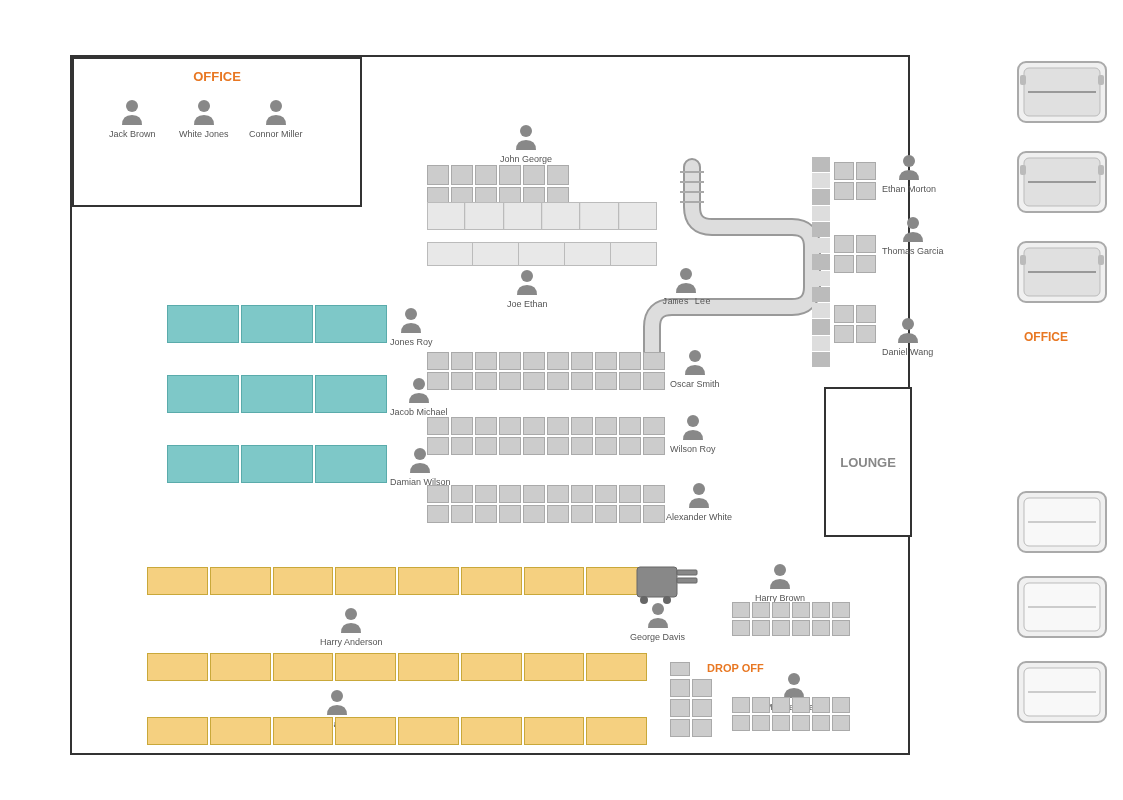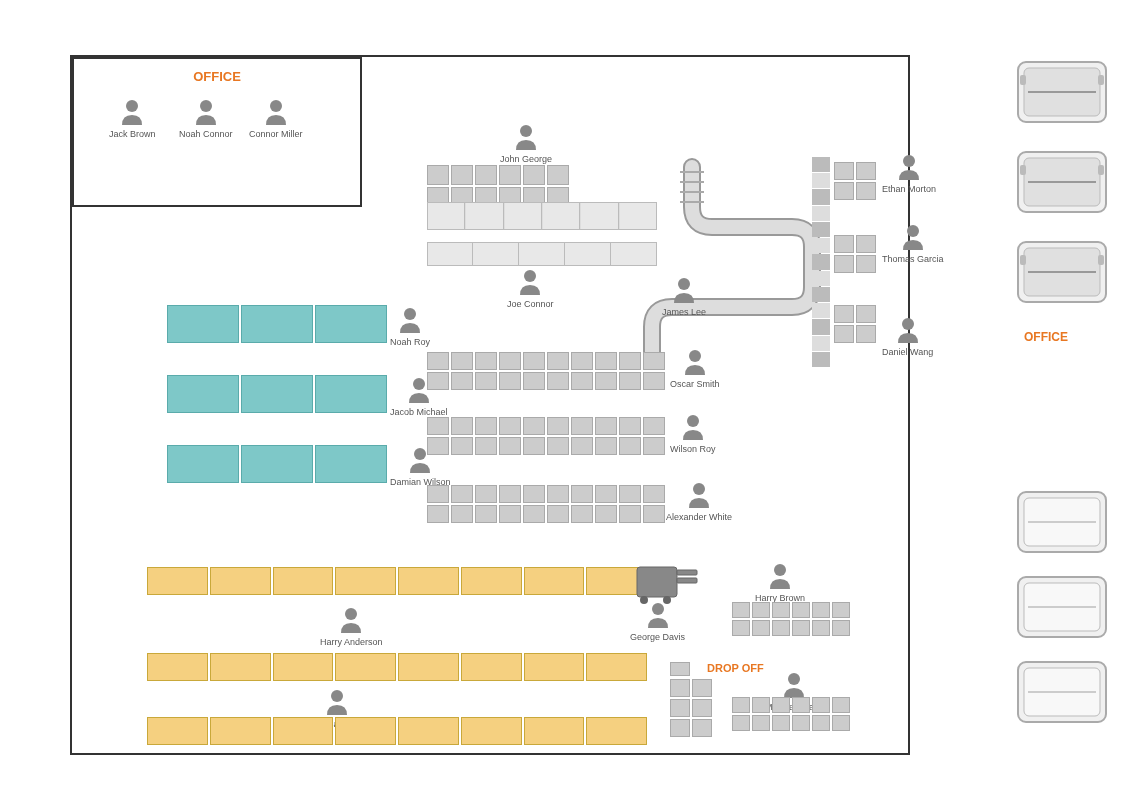--- a/index.html
+++ b/index.html
@@ -75,21 +75,21 @@
           <circle cx="14" cy="9" r="6" fill="#888"></circle>
           <path d="M4 28 Q4 18 14 18 Q24 18 24 28" fill="#888"></path>
         </svg>
         <span class="person-name">Jack Brown</span>
       </div>
       <div class="person" style="left:105px; top:38px;">
         <svg width="28" height="30" viewBox="0 0 28 30">
           <circle cx="14" cy="9" r="6" fill="#888"></circle>
           <path d="M4 28 Q4 18 14 18 Q24 18 24 28" fill="#888"></path>
         </svg>
-        <span class="person-name">Noah Connor</span>
+        <span class="person-name">White Jones</span>
       </div>
       <div class="person" style="left:175px; top:38px;">
         <svg width="28" height="30" viewBox="0 0 28 30">
           <circle cx="14" cy="9" r="6" fill="#888"></circle>
           <path d="M4 28 Q4 18 14 18 Q24 18 24 28" fill="#888"></path>
         </svg>
         <span class="person-name">Connor Miller</span>
       </div>
     </div>
 
@@ -109,21 +109,21 @@
       <div style="flex:1; background:#7ec8c8; border:1px solid #5aabab;"></div>
       <div style="flex:1; background:#7ec8c8; border:1px solid #5aabab;"></div>
       <div style="flex:1; background:#7ec8c8; border:1px solid #5aabab;"></div>
     </div>
 
     <div class="person" style="left:318px; top:248px;">
       <svg width="28" height="30" viewBox="0 0 28 30">
         <circle cx="14" cy="9" r="6" fill="#888"></circle>
         <path d="M4 28 Q4 18 14 18 Q24 18 24 28" fill="#888"></path>
       </svg>
-      <span class="person-name">Noah Roy</span>
+      <span class="person-name">Jones Roy</span>
     </div>
     <div class="person" style="left:318px; top:318px;">
       <svg width="28" height="30" viewBox="0 0 28 30">
         <circle cx="14" cy="9" r="6" fill="#888"></circle>
         <path d="M4 28 Q4 18 14 18 Q24 18 24 28" fill="#888"></path>
       </svg>
       <span class="person-name">Jacob Michael</span>
     </div>
     <div class="person" style="left:318px; top:388px;">
       <svg width="28" height="30" viewBox="0 0 28 30">
@@ -211,21 +211,21 @@
         <div style="background:#ccc; border:1px solid #aaa;"></div>
     </div>
 
     <div class="person" style="left:810px; top:95px;">
       <svg width="28" height="30" viewBox="0 0 28 30">
         <circle cx="14" cy="9" r="6" fill="#888"></circle>
         <path d="M4 28 Q4 18 14 18 Q24 18 24 28" fill="#888"></path>
       </svg>
       <span class="person-name">Ethan Morton</span>
     </div>
-    <div class="person" style="left:810px; top:165px;">
+    <div class="person" style="left:810px; top:157px;">
       <svg width="28" height="30" viewBox="0 0 28 30">
         <circle cx="14" cy="9" r="6" fill="#888"></circle>
         <path d="M4 28 Q4 18 14 18 Q24 18 24 28" fill="#888"></path>
       </svg>
       <span class="person-name">Thomas Garcia</span>
     </div>
     <div class="person" style="left:810px; top:258px;">
       <svg width="28" height="30" viewBox="0 0 28 30">
         <circle cx="14" cy="9" r="6" fill="#888"></circle>
         <path d="M4 28 Q4 18 14 18 Q24 18 24 28" fill="#888"></path>
@@ -239,24 +239,24 @@
         <path d="M4 28 Q4 18 14 18 Q24 18 24 28" fill="#888"></path>
       </svg>
       <span class="person-name">John George</span>
     </div>
 
     <div class="person" style="left:435px; top:210px;">
       <svg width="28" height="30" viewBox="0 0 28 30">
         <circle cx="14" cy="9" r="6" fill="#888"></circle>
         <path d="M4 28 Q4 18 14 18 Q24 18 24 28" fill="#888"></path>
       </svg>
-      <span class="person-name">Joe Connor</span>
-    </div>
-
-    <div class="person" style="left:590px; top:218px;">
+      <span class="person-name">Joe Ethan</span>
+    </div>
+
+    <div class="person" style="left:590px; top:208px;font-family:Liberation Mono, monospace;">
       <svg width="28" height="30" viewBox="0 0 28 30">
         <circle cx="14" cy="9" r="6" fill="#888"></circle>
         <path d="M4 28 Q4 18 14 18 Q24 18 24 28" fill="#888"></path>
       </svg>
       <span class="person-name">James Lee</span>
     </div>
 
     <div style="position:absolute; left:355px; top:295px; display:grid; grid-template-columns:repeat(10,22px); grid-template-rows:repeat(2,18px); gap:2px;">
       <div style="background:#ccc; border:1px solid #aaa;"></div>
         <div style="background:#ccc; border:1px solid #aaa;"></div>
@@ -472,20 +472,23 @@
       <div style="background:#ccc; border:1px solid #aaa;"></div>
         <div style="background:#ccc; border:1px solid #aaa;"></div>
         <div style="background:#ccc; border:1px solid #aaa;"></div>
         <div style="background:#ccc; border:1px solid #aaa;"></div>
       <div style="background:#ccc; border:1px solid #aaa;"></div>
         <div style="background:#ccc; border:1px solid #aaa;"></div>
         <div style="background:#ccc; border:1px solid #aaa;"></div>
         <div style="background:#ccc; border:1px solid #aaa;"></div>
     </div>
 
+    <div style="position:absolute; left:752px; top:330px; width:88px; height:150px; border:2px solid #333; background:white;">
+      <span style="position:absolute; top:50%; left:50%; transform:translate(-50%,-50%); font-size:13px; color:#888; font-weight:bold;">LOUNGE</span>
+    </div>
 
   </div>
 
   <span style="position:absolute; right:55px; top:330px; font-size:12px; color:#e87722; font-weight:bold;">OFFICE</span>
 
   <div style="position:absolute; right:15px; top:60px; width:92px; height:65px;">
     <svg width="92" height="65" viewBox="0 0 92 65">
       <rect x="2" y="2" width="88" height="60" rx="8" fill="#f0f0f0" stroke="#aaa" stroke-width="2"></rect>
       <rect x="8" y="8" width="76" height="48" rx="5" fill="#e0e0e0" stroke="#bbb" stroke-width="1"></rect>
       <line x1="12" y1="32" x2="80" y2="32" stroke="#999" stroke-width="2"></line>

